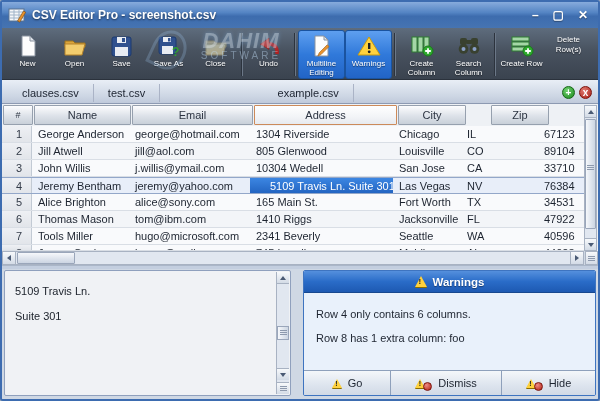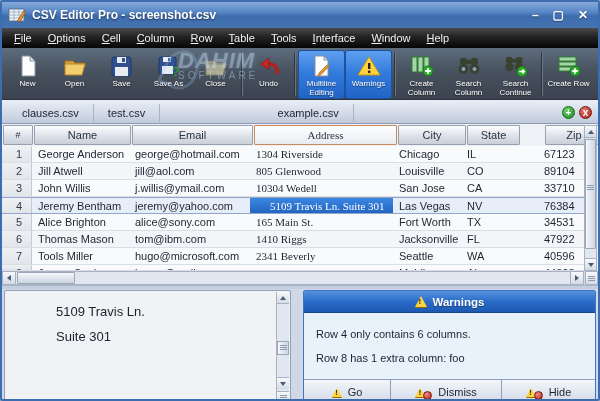--- a/index.html
+++ b/index.html
@@ -27,21 +27,21 @@
              padding:2px 0 0 2px; overflow:hidden;
              background:linear-gradient(#5e6c7d 0%, #48525f 45%, #3a434f 100%);
              border-bottom:1px solid #2b323c; }
   .tbtn { width:47px; flex:0 0 47px; display:flex; flex-direction:column; align-items:center;
           padding-top:3px; border:1px solid transparent; border-radius:3px; }
   .tbtn .ticon { height:24px; display:flex; align-items:center; justify-content:center; }
   .tbtn .tlabel { font-size:8px; line-height:1.2; color:#fff; text-align:center; margin-top:1px;
                   text-shadow:0 1px 1px rgba(0,0,0,.5); }
   .tbtn.on { background:linear-gradient(#5e9ff0 0%, #3079da 50%, #2264c6 100%); border:1px solid #1a539f; }
   .tsep { flex:0 0 2px; margin:3px 2px; background:linear-gradient(to right,#2c333d 50%,#6b7787 50%); }
-  .watermark { position:absolute; left:176px; top:0px; width:150px; text-align:left; opacity:.45;
+  .watermark { position:absolute; left:164px; top:0px; width:150px; text-align:center; opacity:.45;
                pointer-events:none; color:#cfe2f4; }
   .watermark .wm1 { font-size:22px; font-weight:bold; font-style:italic; letter-spacing:1px;
                     text-shadow:0 0 4px #7fb0e0; }
   .watermark .wm2 { font-size:10px; letter-spacing:3px; margin-top:-4px; color:#bcd7ef; }
   .wswirl { position:absolute; left:-14px; top:2px; width:34px; height:40px; border:3px solid rgba(160,200,240,.55);
             border-radius:50% 50% 50% 0; transform:rotate(25deg); }
 
   
   .tabbar { height:24px; flex:0 0 24px; display:flex; align-items:center; padding:2px 6px 0 6px;
             background:linear-gradient(#e9eef6 0%, #cdd6e4 70%, #c0cadb 100%);
@@ -64,21 +64,21 @@
   .hc.selcol { border:1px solid #cc8a5a; background:linear-gradient(#ffffff 0%, #f2f4f7 60%, #e7eaef 100%); }
   .grow { display:flex; height:17px; border-bottom:1px solid #d9dee5; background:#f9fafc; }
   .grow.alt { background:#f3f5f8; }
   .grow.selrow { background:#e8eef9; border-top:1px solid #93a7c9; border-bottom:1px solid #93a7c9; height:17px; }
   .gc { font-size:11px; line-height:15px; color:#1d2430; padding:1px 0 0 6px; overflow:hidden;
         white-space:nowrap; }
   .gc.num { text-align:right; padding-right:9px; padding-left:0; color:#333b48;
             background:linear-gradient(#eef0f4,#e2e5ea); border-right:1px solid #c2cad4; }
   .gc.selcell { background:linear-gradient(#3c86e2,#2365c2); color:#fff;padding-left:20px; }
   .c0{width:30px;flex:0 0 30px;} .c1{width:97px;flex:0 0 97px;} .c2{width:121px;flex:0 0 121px;}
-  .c3{width:143px;flex:0 0 143px;font-family:Liberation Serif, serif;} .c4{width:68px;flex:0 0 68px;} .c5{width:53px;flex:0 0 53px;}
+  .c3{width:143px;flex:0 0 143px;} .c4{width:68px;flex:0 0 68px;} .c5{width:53px;flex:0 0 53px;}
   .c6{width:58px;flex:0 0 58px;margin-left:24px;} .cf{flex:1;}
   .headpad { width:582px; display:flex; }
   .rowszone { width:582px; }
   .prow { height:6px; overflow:hidden; }
 
   
   .vscroll { position:absolute; top:1px; right:1px; bottom:0; width:13px;
              background:#e1e7f0; border:1px solid #a8b2c2; }
   .sbtn { height:12px; background:linear-gradient(#f7f9fb,#d3dbe6); border-bottom:1px solid #a8b2c2;
           display:flex; align-items:center; justify-content:center; }
@@ -104,21 +104,21 @@
             display:flex; align-items:center; justify-content:center; }
   .corner { width:13px; height:14px; margin-left:1px; background:linear-gradient(#f7f9fb,#d3dbe6);
             border:1px solid #a8b2c2; display:flex; align-items:center; justify-content:center; }
 
   .splitter { flex:0 0 4px; background:#c3cedf; border-top:1px solid #aab6c8; }
 
   
   .bottom { flex:1; display:flex; background:#cfd8e4; padding:1px 2px 3px 2px; }
   .editor { position:relative; width:287px; flex:0 0 287px; background:#f0f2f5;
             border:1px solid #8fa0bd; border-radius:2px; padding:8px 20px 8px 10px; }
-  .eline { font-size:13px; color:#20262f; line-height:25px; white-space:pre;margin-left:41px; }
+  .eline { font-size:11px; color:#20262f; line-height:25px; white-space:pre; }
   .escroll { position:absolute; top:1px; right:1px; bottom:1px; width:13px; background:#e1e7f0;
              border-left:1px solid #a8b2c2; }
   .egrip-mid { position:absolute; top:44%; left:0; right:0; height:14px;
                background:linear-gradient(to right,#f6f8fb,#ccd5e2); border:1px solid #9aa6ba;
                display:flex; align-items:center; justify-content:center; }
   .ebot-dn { position:absolute; bottom:14px; left:0; right:0; height:12px;
              background:linear-gradient(#f7f9fb,#d3dbe6); border-top:1px solid #a8b2c2;
              display:flex; align-items:center; justify-content:center; }
   .ebot-grip { position:absolute; bottom:0; left:0; right:0; height:12px;
                background:linear-gradient(#f7f9fb,#d3dbe6); border-top:1px solid #a8b2c2;
@@ -160,32 +160,20 @@
       <path d="M9.5 14 15.5 4l2.2 1.2-6 10z" fill="#e8912d" stroke="#7c4a08" stroke-width=".6"></path>
     </svg>
     <div class="title">CSV Editor Pro - screenshot.csv</div>
     <div class="winctl">
       <span>–</span>
       <span>▢</span>
       <span>✕</span>
     </div>
   </div>
 
-  <div class="menubar">
-    <span class="mi">File</span>
-    <span class="mi">Options</span>
-    <span class="mi">Cell</span>
-    <span class="mi">Column</span>
-    <span class="mi">Row</span>
-    <span class="mi">Table</span>
-    <span class="mi">Tools</span>
-    <span class="mi">Interface</span>
-    <span class="mi">Window</span>
-    <span class="mi">Help</span>
-  </div>
 
   <div class="toolbar">
     <div class="tbtn">
       <span class="ticon">
         <svg width="18" height="22" viewBox="0 0 18 22">
             <path d="M3 1h8l5 5v15H3z" fill="#fdfdfd" stroke="#8a93a0"></path>
             <path d="M11 1l5 5h-5z" fill="#dfe4ea" stroke="#8a93a0"></path>
           </svg>
       </span>
       <span class="tlabel">New</span>
@@ -286,36 +274,20 @@
               <rect x="10" y="5" width="4" height="4"></rect>
               <circle cx="6.5" cy="14" r="4.8"></circle>
               <circle cx="17.5" cy="14" r="4.8"></circle>
             </g>
             <circle cx="6.5" cy="14" r="2" fill="#8aa0c8"></circle>
             <circle cx="17.5" cy="14" r="2" fill="#8aa0c8"></circle>
           </svg>
       </span>
       <span class="tlabel">Search Column</span>
     </div>
-    <div class="tbtn">
-      <span class="ticon">
-        <svg width="24" height="22" viewBox="0 0 24 22">
-            <g fill="#39412f">
-              <rect x="2" y="2" width="6.5" height="6.5" rx="2"></rect>
-              <rect x="12" y="2" width="6.5" height="6.5" rx="2"></rect>
-              <rect x="8" y="4" width="4.5" height="3.5"></rect>
-              <circle cx="5.5" cy="12" r="4.2"></circle>
-              <circle cx="15" cy="12" r="4.2"></circle>
-            </g>
-            <circle cx="18" cy="16.5" r="5" fill="#2eaa2e" stroke="#1b7a1b"></circle>
-            <path d="M15.2 16.5h5M18.3 14.6l1.9 1.9-1.9 1.9" fill="none" stroke="#fff" stroke-width="1.6"></path>
-          </svg>
-      </span>
-      <span class="tlabel">Search Continue</span>
-    </div>
     <div class="tsep"></div>
     <div class="tbtn">
       <span class="ticon">
         <svg width="24" height="22" viewBox="0 0 24 22">
             <g stroke="#2e7d32" fill="#a5d6a7">
               <rect x="2" y="2" width="17" height="4"></rect>
               <rect x="2" y="7" width="17" height="4"></rect>
               <rect x="2" y="12" width="17" height="4"></rect>
             </g>
             <circle cx="18" cy="16" r="5" fill="#2eaa2e" stroke="#1b7a1b"></circle>
@@ -347,21 +319,20 @@
     </div>
   </div>
 
   <div class="gridwrap">
     <div class="ghead headpad">
       <div class="hc c0" style="font-size:9px;">#</div>
       <div class="hc c1">Name</div>
       <div class="hc c2">Email</div>
       <div class="hc c3 selcol">Address</div>
       <div class="hc c4">City</div>
-      <div class="hc c5">State</div>
       <div class="hc c6">Zip</div>
     </div>
 
     <div class="rowszone">
       <div class="grow">
         <div class="gc num c0">1</div>
         <div class="gc c1">George Anderson</div>
         <div class="gc c2">george@hotmail.com</div>
         <div class="gc c3">1304 Riverside</div>
         <div class="gc c4">Chicago</div>

